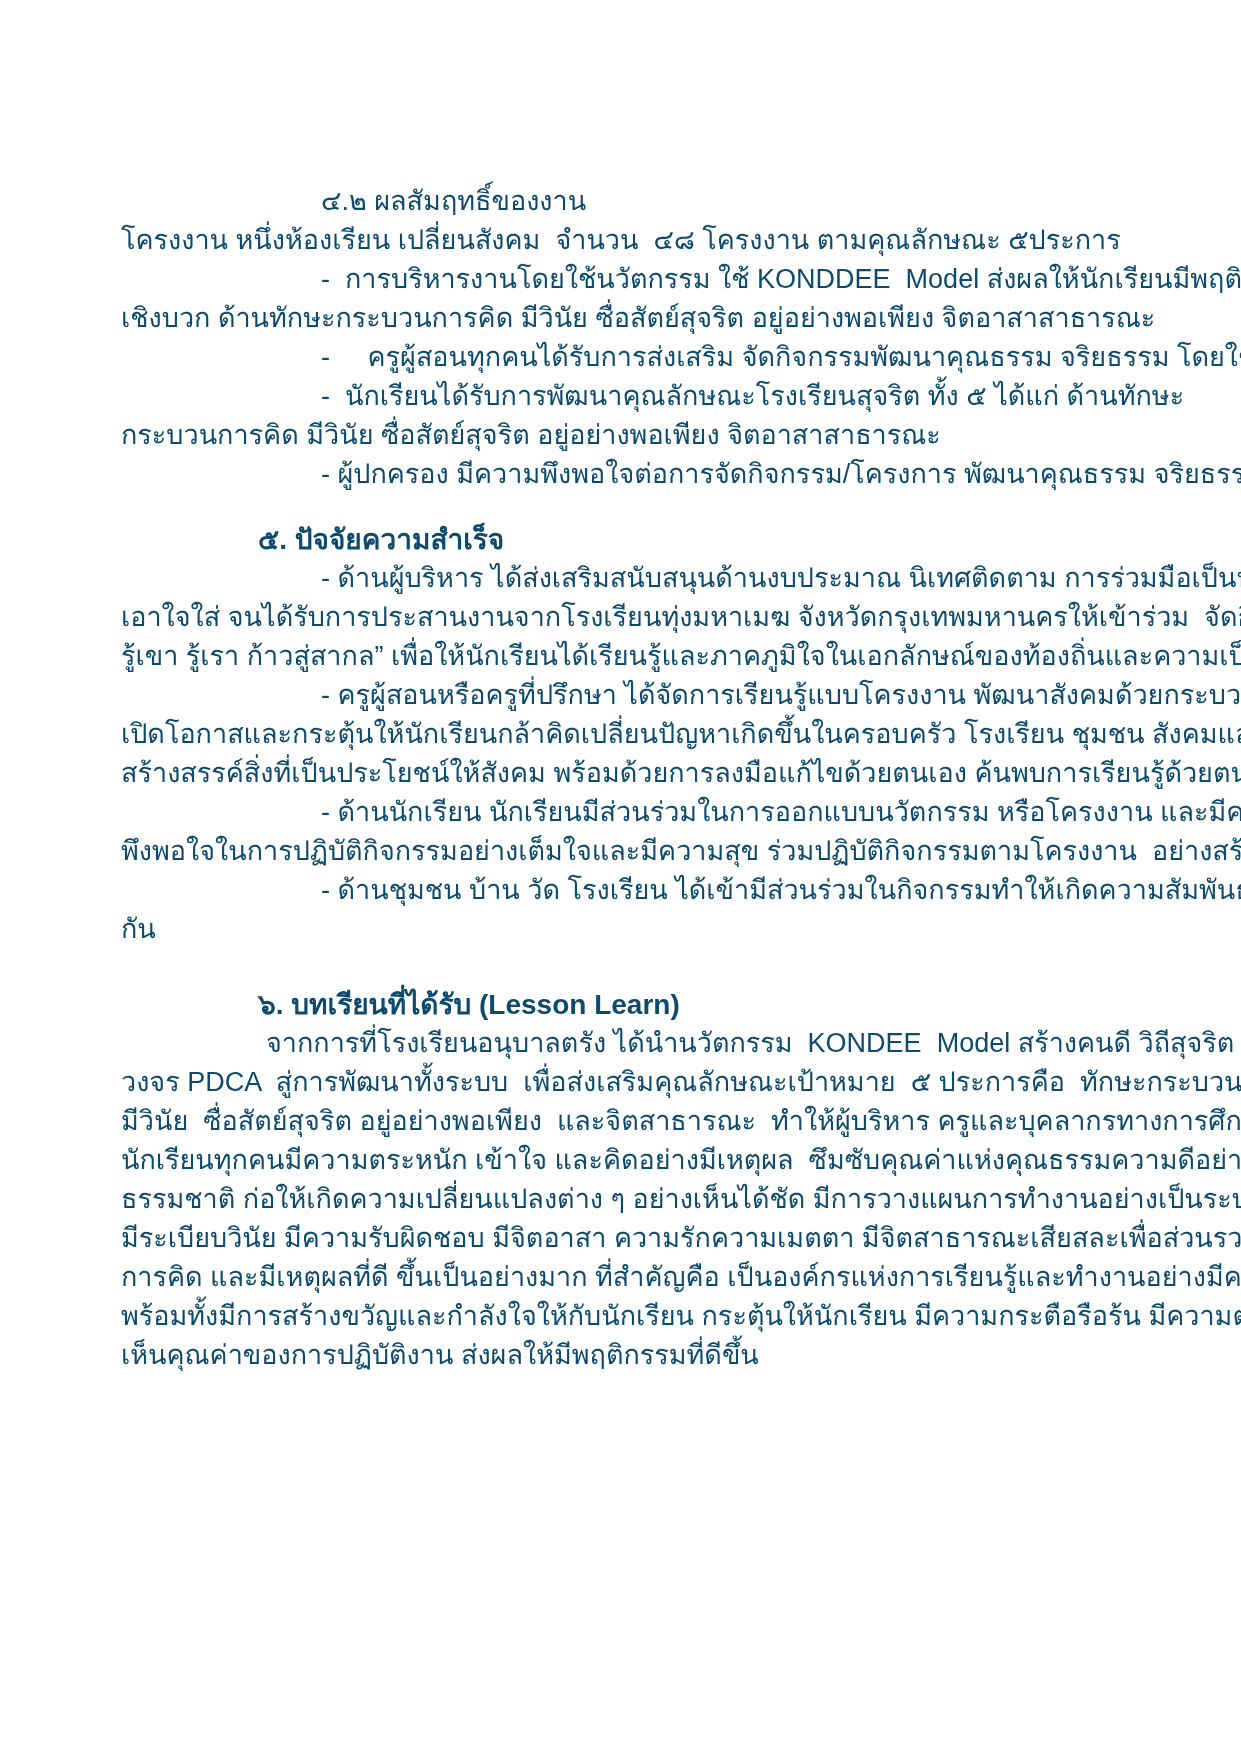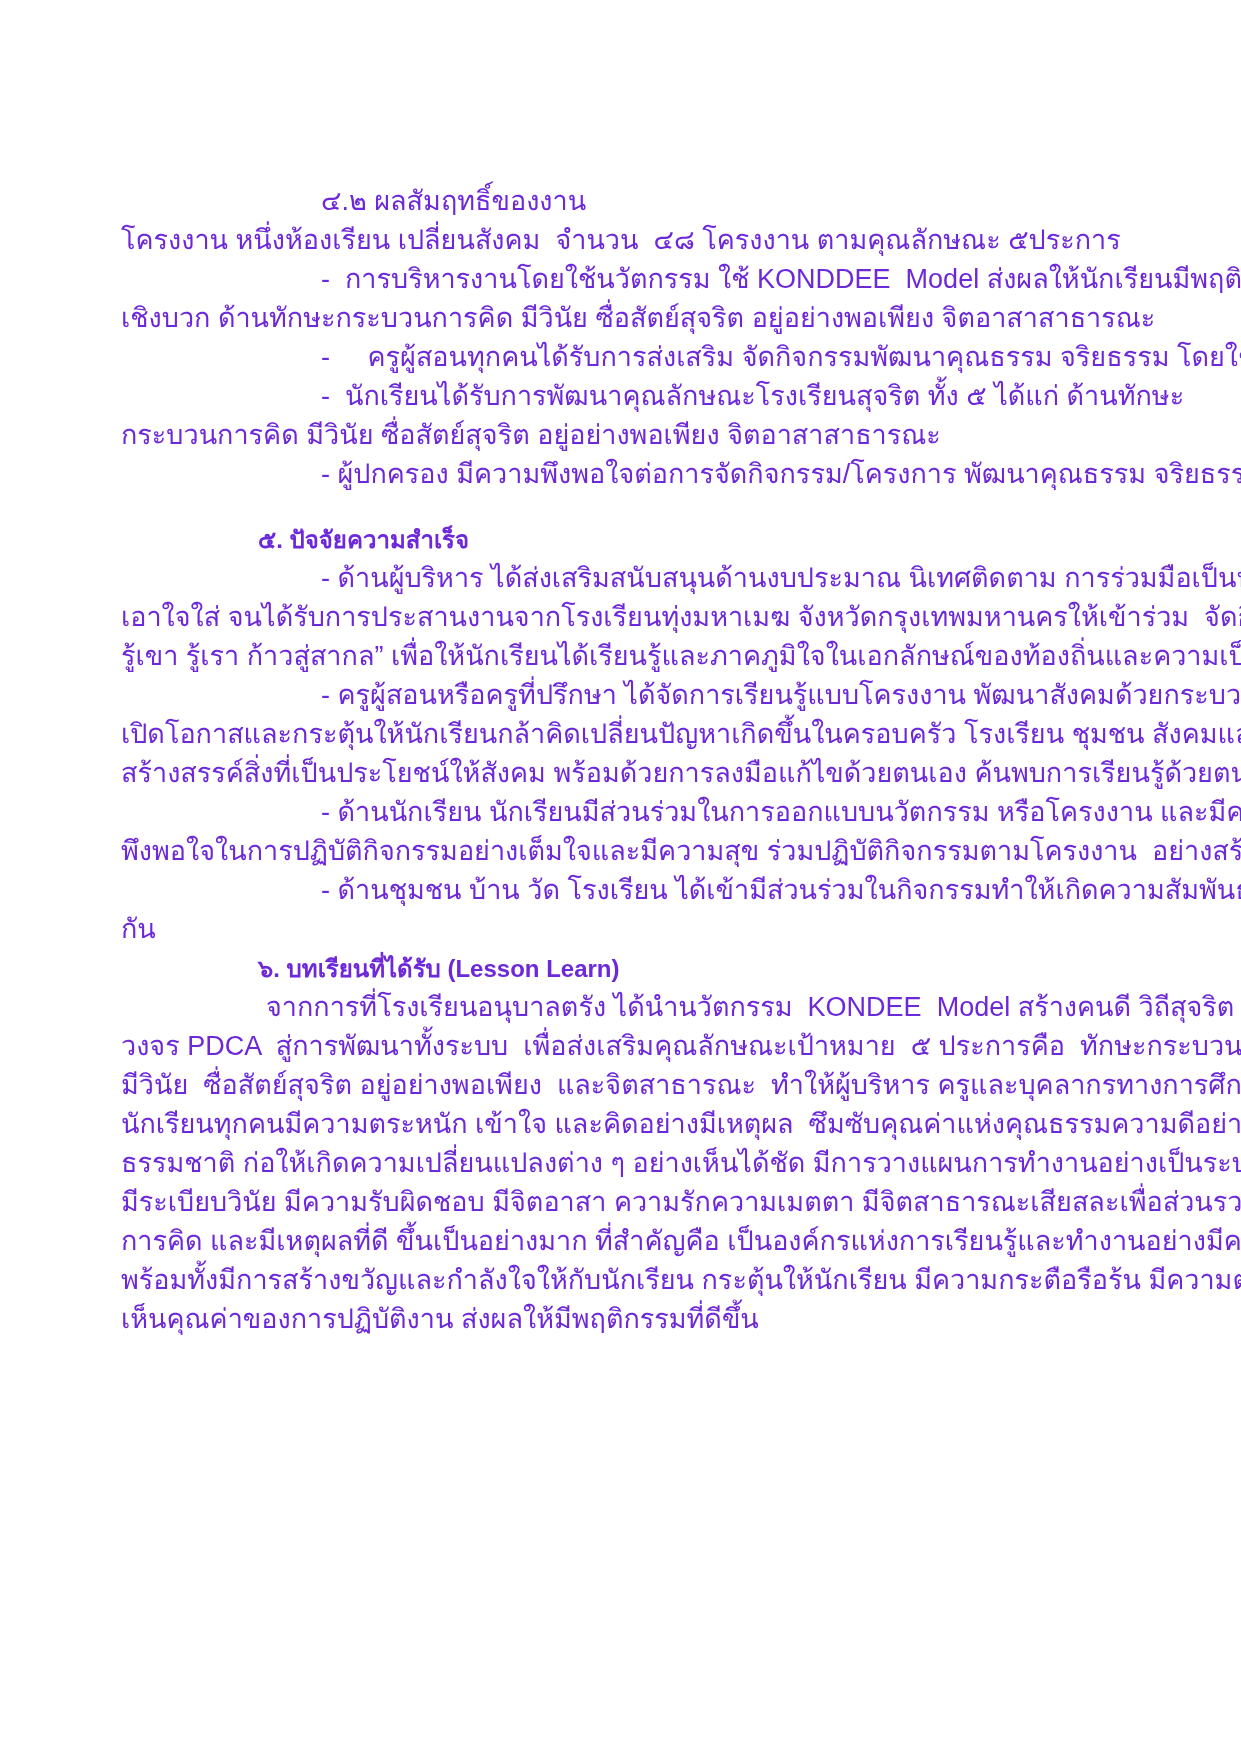--- a/index.html
+++ b/index.html
@@ -16,28 +16,28 @@
   .content {
     position: absolute;
     left: 121px;
     top: 182px;
     width: 1010px;
   }
   .line {
     font-size: 27px;
     line-height: 39px;
     white-space: pre;
-    color: #6d28d9;
+    color: #0c4a6e;
   }
   .ind-tab  { padding-left: 200px; }  
   .ind-para { padding-left: 228px; }  
   .ind-first{ padding-left: 145px; }  
-  .ind-head { padding-left: 137px; font-weight: 700; font-size: 24px; } 
+  .ind-head { padding-left: 137px; font-weight: 700; font-size: 28px; } 
   .gap-sm { margin-top: 26px; }
-  .gap-md { }
+  .gap-md { margin-top: 36px; }
 </style>
 </head>
 <body>
 
 <div class="page">
   <div class="content">
     <div class="line ind-tab">๔.๒ ผลสัมฤทธิ์ของงาน</div>
     <div class="line">โครงงาน หนึ่งห้องเรียน เปลี่ยนสังคม  จำนวน  ๔๘ โครงงาน ตามคุณลักษณะ ๕ประการ</div>
     <div class="line ind-tab">-  การบริหารงานโดยใช้นวัตกรรม ใช้ KONDDEE  Model ส่งผลให้นักเรียนมีพฤติกรรม</div>
     <div class="line">เชิงบวก ด้านทักษะกระบวนการคิด มีวินัย ซื่อสัตย์สุจริต อยู่อย่างพอเพียง จิตอาสาสาธารณะ</div>

